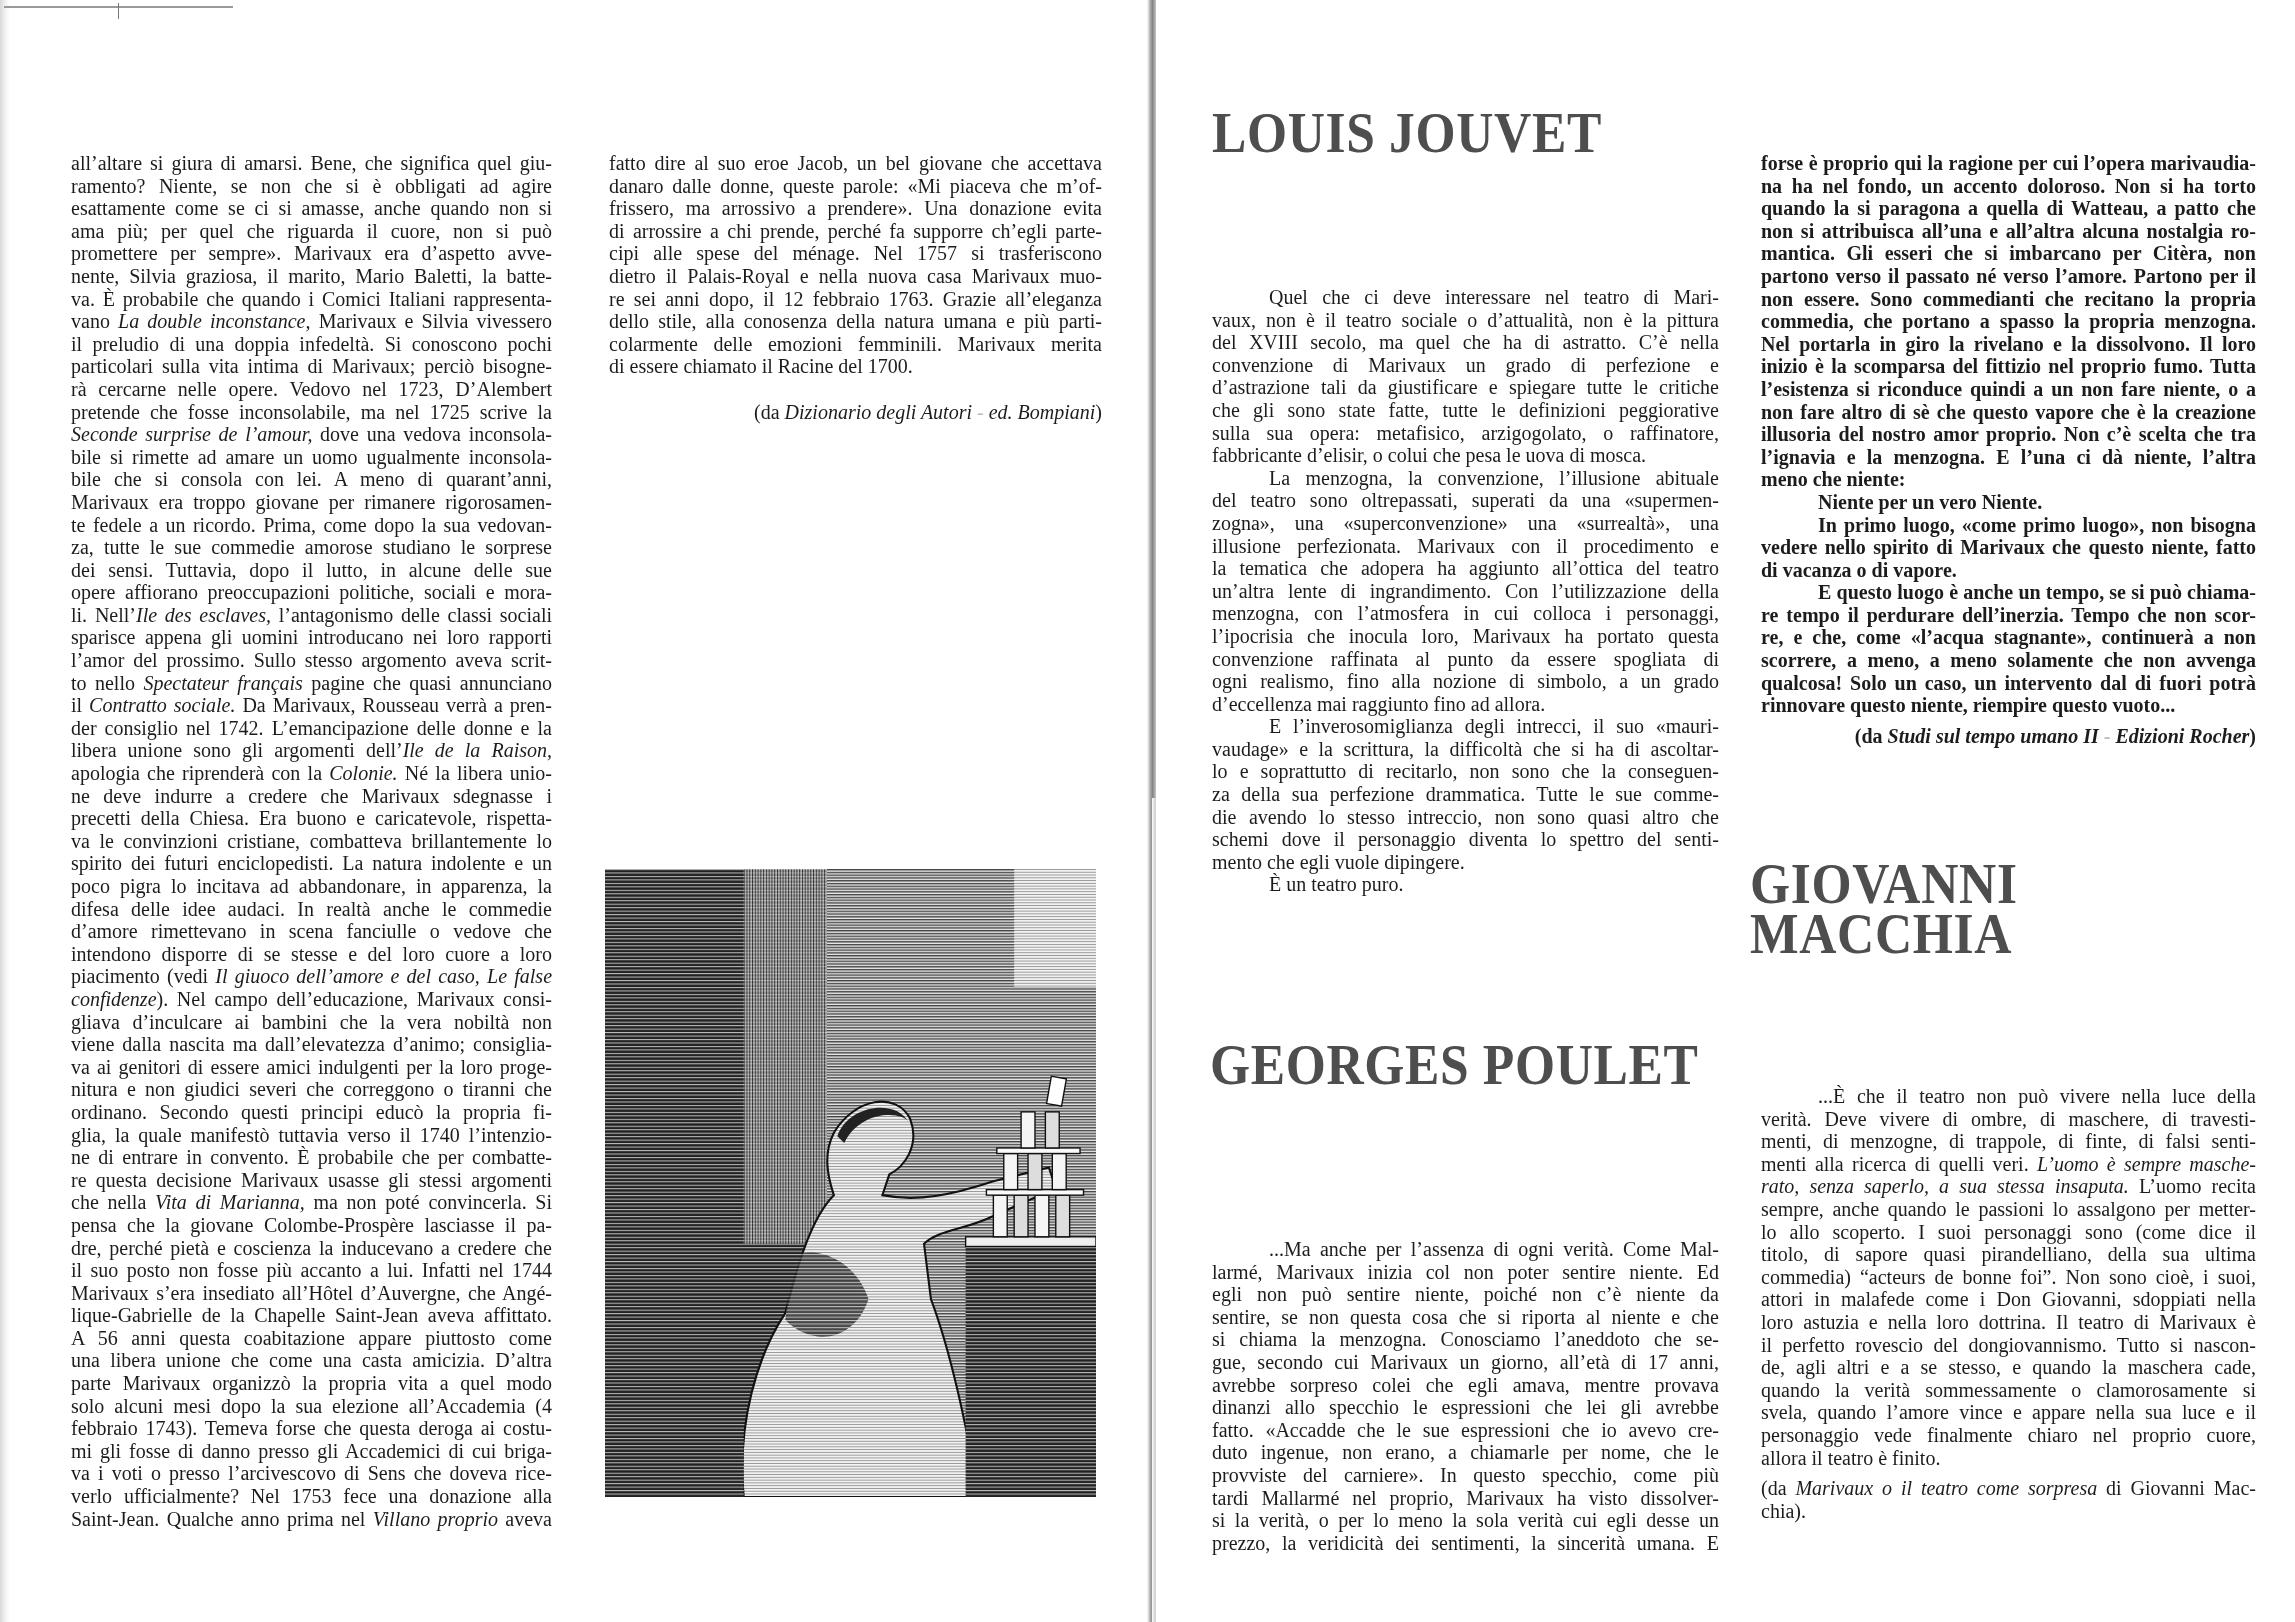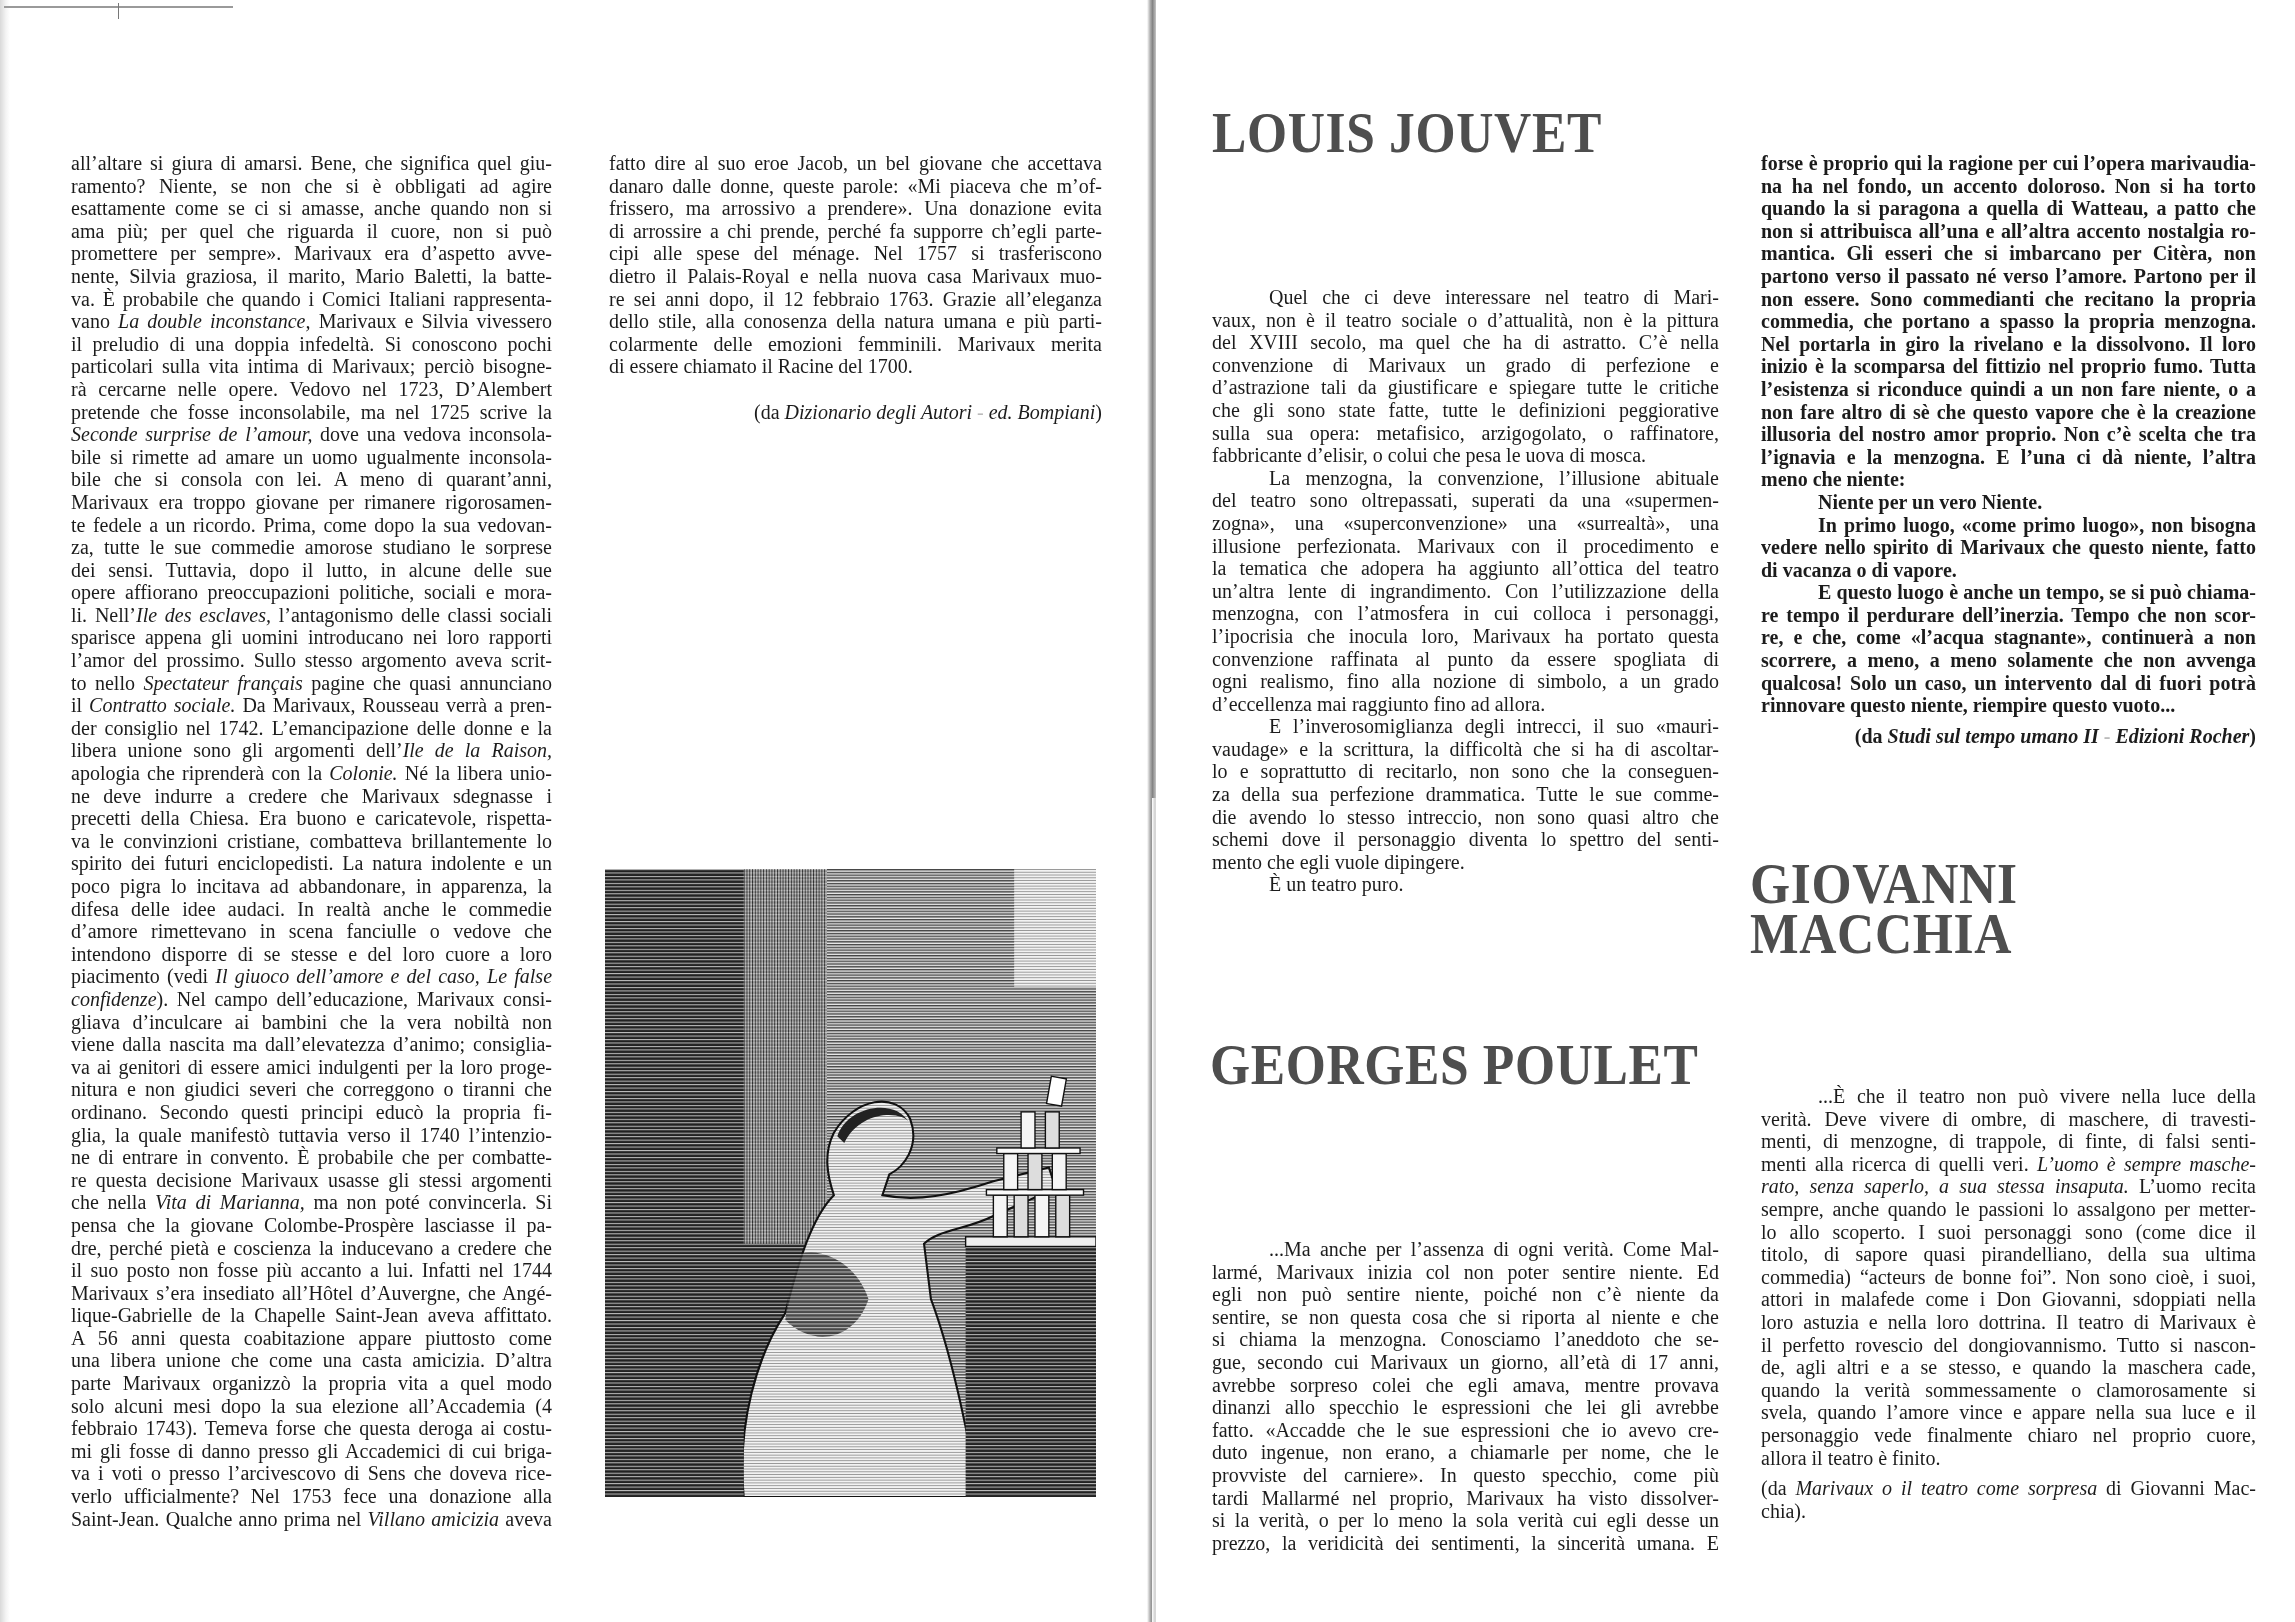--- a/index.html
+++ b/index.html
@@ -86,21 +86,21 @@
       <span class="line"><span>Marivaux s’era insediato all’Hôtel d’Auvergne, che Angé-</span></span>
       <span class="line"><span>lique-Gabrielle de la Chapelle Saint-Jean aveva affittato.</span></span>
       <span class="line"><span>A 56 anni questa coabitazione appare piuttosto come</span></span>
       <span class="line"><span>una libera unione che come una casta amicizia. D’altra</span></span>
       <span class="line"><span>parte Marivaux organizzò la propria vita a quel modo</span></span>
       <span class="line"><span>solo alcuni mesi dopo la sua elezione all’Accademia (4</span></span>
       <span class="line"><span>febbraio 1743). Temeva forse che questa deroga ai costu-</span></span>
       <span class="line"><span>mi gli fosse di danno presso gli Accademici di cui briga-</span></span>
       <span class="line"><span>va i voti o presso l’arcivescovo di Sens che doveva rice-</span></span>
       <span class="line"><span>verlo ufficialmente? Nel 1753 fece una donazione alla</span></span>
-      <span class="line"><span>Saint-Jean. Qualche anno prima nel </span><i>Villano amicizia</i><span> aveva</span></span>
+      <span class="line"><span>Saint-Jean. Qualche anno prima nel </span><i>Villano proprio</i><span> aveva</span></span>
     </div>
 
   <div class="col" id="col2" style="left:609px; top:119px; width:493px;">
     <div id="col2-lines">
         <span class="line"><span>fatto dire al suo eroe Jacob, un bel giovane che accettava</span></span>
         <span class="line"><span>danaro dalle donne, queste parole: «Mi piaceva che m’of-</span></span>
         <span class="line"><span>frissero, ma arrossivo a prendere». Una donazione evita</span></span>
         <span class="line"><span>di arrossire a chi prende, perché fa supporre ch’egli parte-</span></span>
         <span class="line"><span>cipi alle spese del ménage. Nel 1757 si trasferiscono</span></span>
         <span class="line"><span>dietro il Palais-Royal e nella nuova casa Marivaux muo-</span></span>
@@ -221,21 +221,21 @@
         <span class="line"><span>si la verità, o per lo meno la sola verità cui egli desse un</span></span>
         <span class="line"><span>prezzo, la veridicità dei sentimenti, la sincerità umana. E</span></span>
       </div>
   </div>
 
   <div class="col" id="col4" style="left:605px; top:119px; width:495px;font-weight:bold;">
     <div>
         <span class="line"><span>forse è proprio qui la ragione per cui l’opera marivaudia-</span></span>
         <span class="line"><span>na ha nel fondo, un accento doloroso. Non si ha torto</span></span>
         <span class="line"><span>quando la si paragona a quella di Watteau, a patto che</span></span>
-        <span class="line"><span>non si attribuisca all’una e all’altra accento nostalgia ro-</span></span>
+        <span class="line"><span>non si attribuisca all’una e all’altra alcuna nostalgia ro-</span></span>
         <span class="line"><span>mantica. Gli esseri che si imbarcano per Citèra, non</span></span>
         <span class="line"><span>partono verso il passato né verso l’amore. Partono per il</span></span>
         <span class="line"><span>non essere. Sono commedianti che recitano la propria</span></span>
         <span class="line"><span>commedia, che portano a spasso la propria menzogna.</span></span>
         <span class="line"><span>Nel portarla in giro la rivelano e la dissolvono. Il loro</span></span>
         <span class="line"><span>inizio è la scomparsa del fittizio nel proprio fumo. Tutta</span></span>
         <span class="line"><span>l’esistenza si riconduce quindi a un non fare niente, o a</span></span>
         <span class="line"><span>non fare altro di sè che questo vapore che è la creazione</span></span>
         <span class="line"><span>illusoria del nostro amor proprio. Non c’è scelta che tra</span></span>
         <span class="line"><span>l’ignavia e la menzogna. E l’una ci dà niente, l’altra</span></span>

